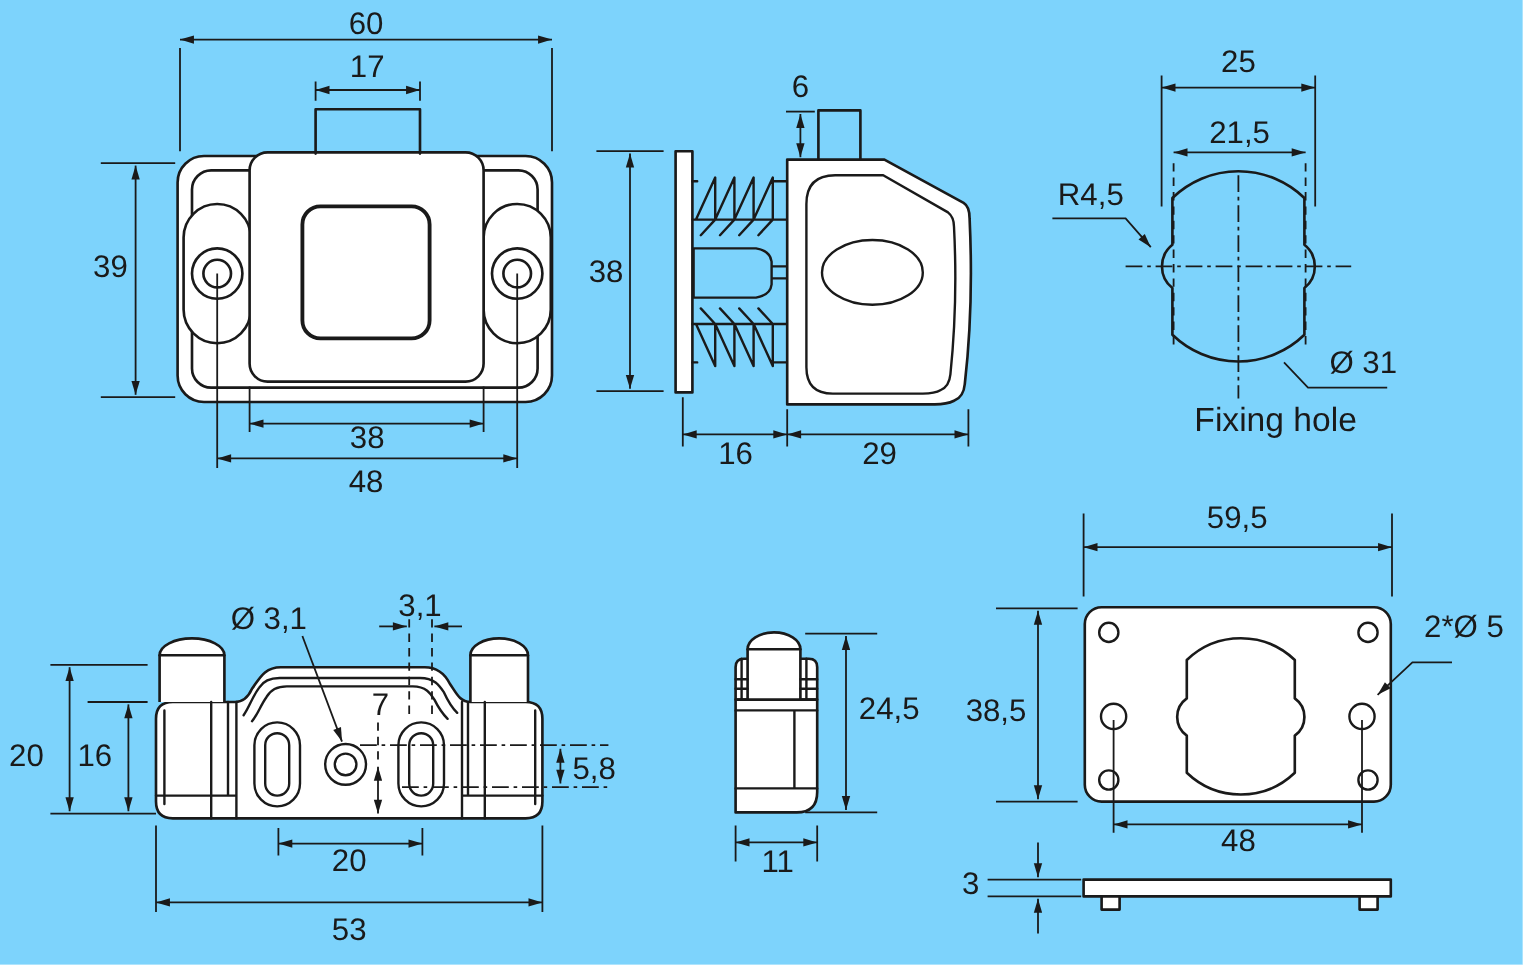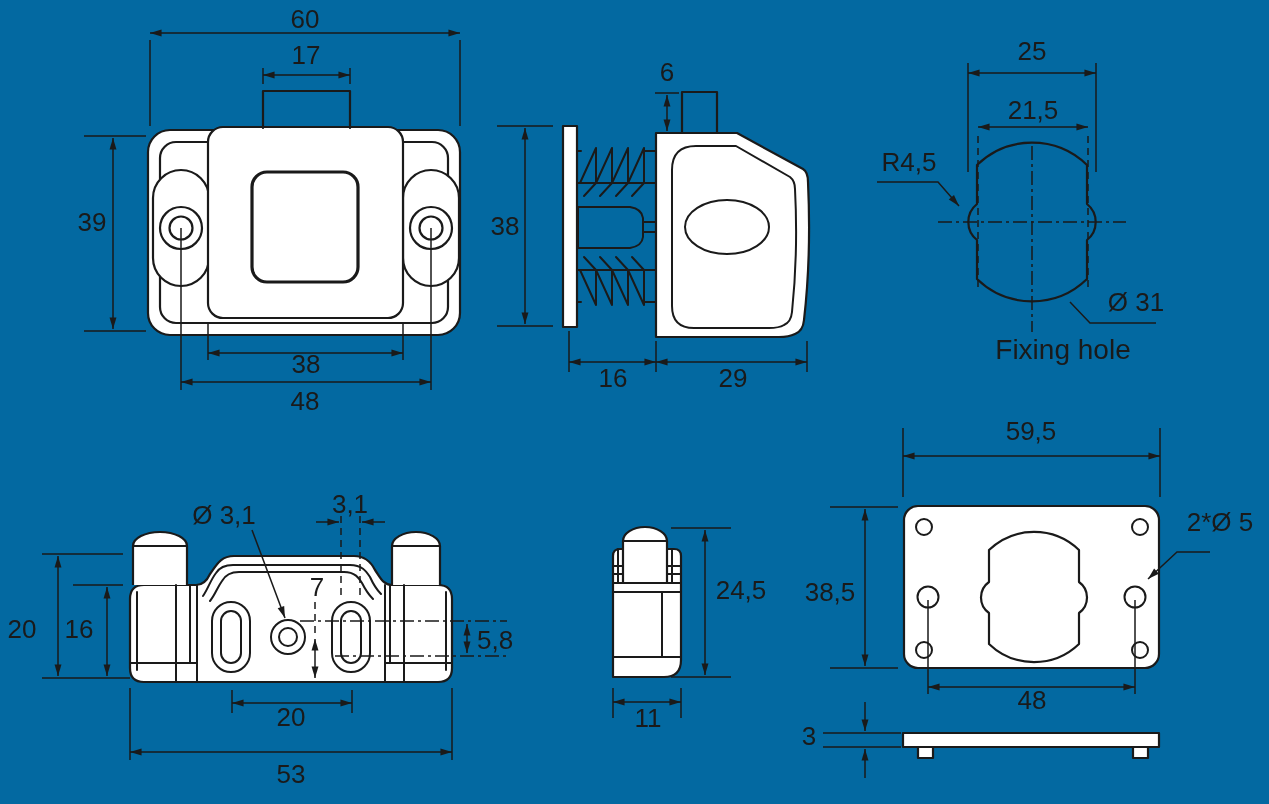--- a/index.html
+++ b/index.html
@@ -1,16 +1,16 @@
 <!DOCTYPE html>
 <html><head>
 <meta charset="utf-8">
 <style>
   html,body{margin:0;padding:0;background:#ffffff;}
-  .stage{position:relative;width:1269px;height:804px;background:#0369a1;overflow:hidden;}
+  .stage{position:relative;width:1269px;height:804px;background:#7dd3fc;overflow:hidden;}
   svg{display:block;}
   .p  {fill:none;stroke:#1a1a1a;stroke-width:2.2;stroke-linejoin:round;stroke-linecap:round;}
   .pf {fill:#ffffff;stroke:#1a1a1a;stroke-width:2.2;stroke-linejoin:round;}
   .p2 {fill:none;stroke:#1a1a1a;stroke-width:2;stroke-linejoin:round;stroke-linecap:round;}
   .p3 {fill:none;stroke:#1a1a1a;stroke-width:3.2;stroke-linejoin:round;}
   .d  {fill:none;stroke:#1a1a1a;stroke-width:1.5;}
   .dd {fill:none;stroke:#1a1a1a;stroke-width:1.5;stroke-dasharray:14 4 3 4;}
   .dd2{fill:none;stroke:#1a1a1a;stroke-width:1.5;stroke-dasharray:7 5;}
   .dim2 {fill:none;stroke:#1a1a1a;stroke-width:1.5;marker-start:url(#ar);marker-end:url(#ar);}
   .dim1e{fill:none;stroke:#1a1a1a;stroke-width:1.5;marker-end:url(#ar);}

